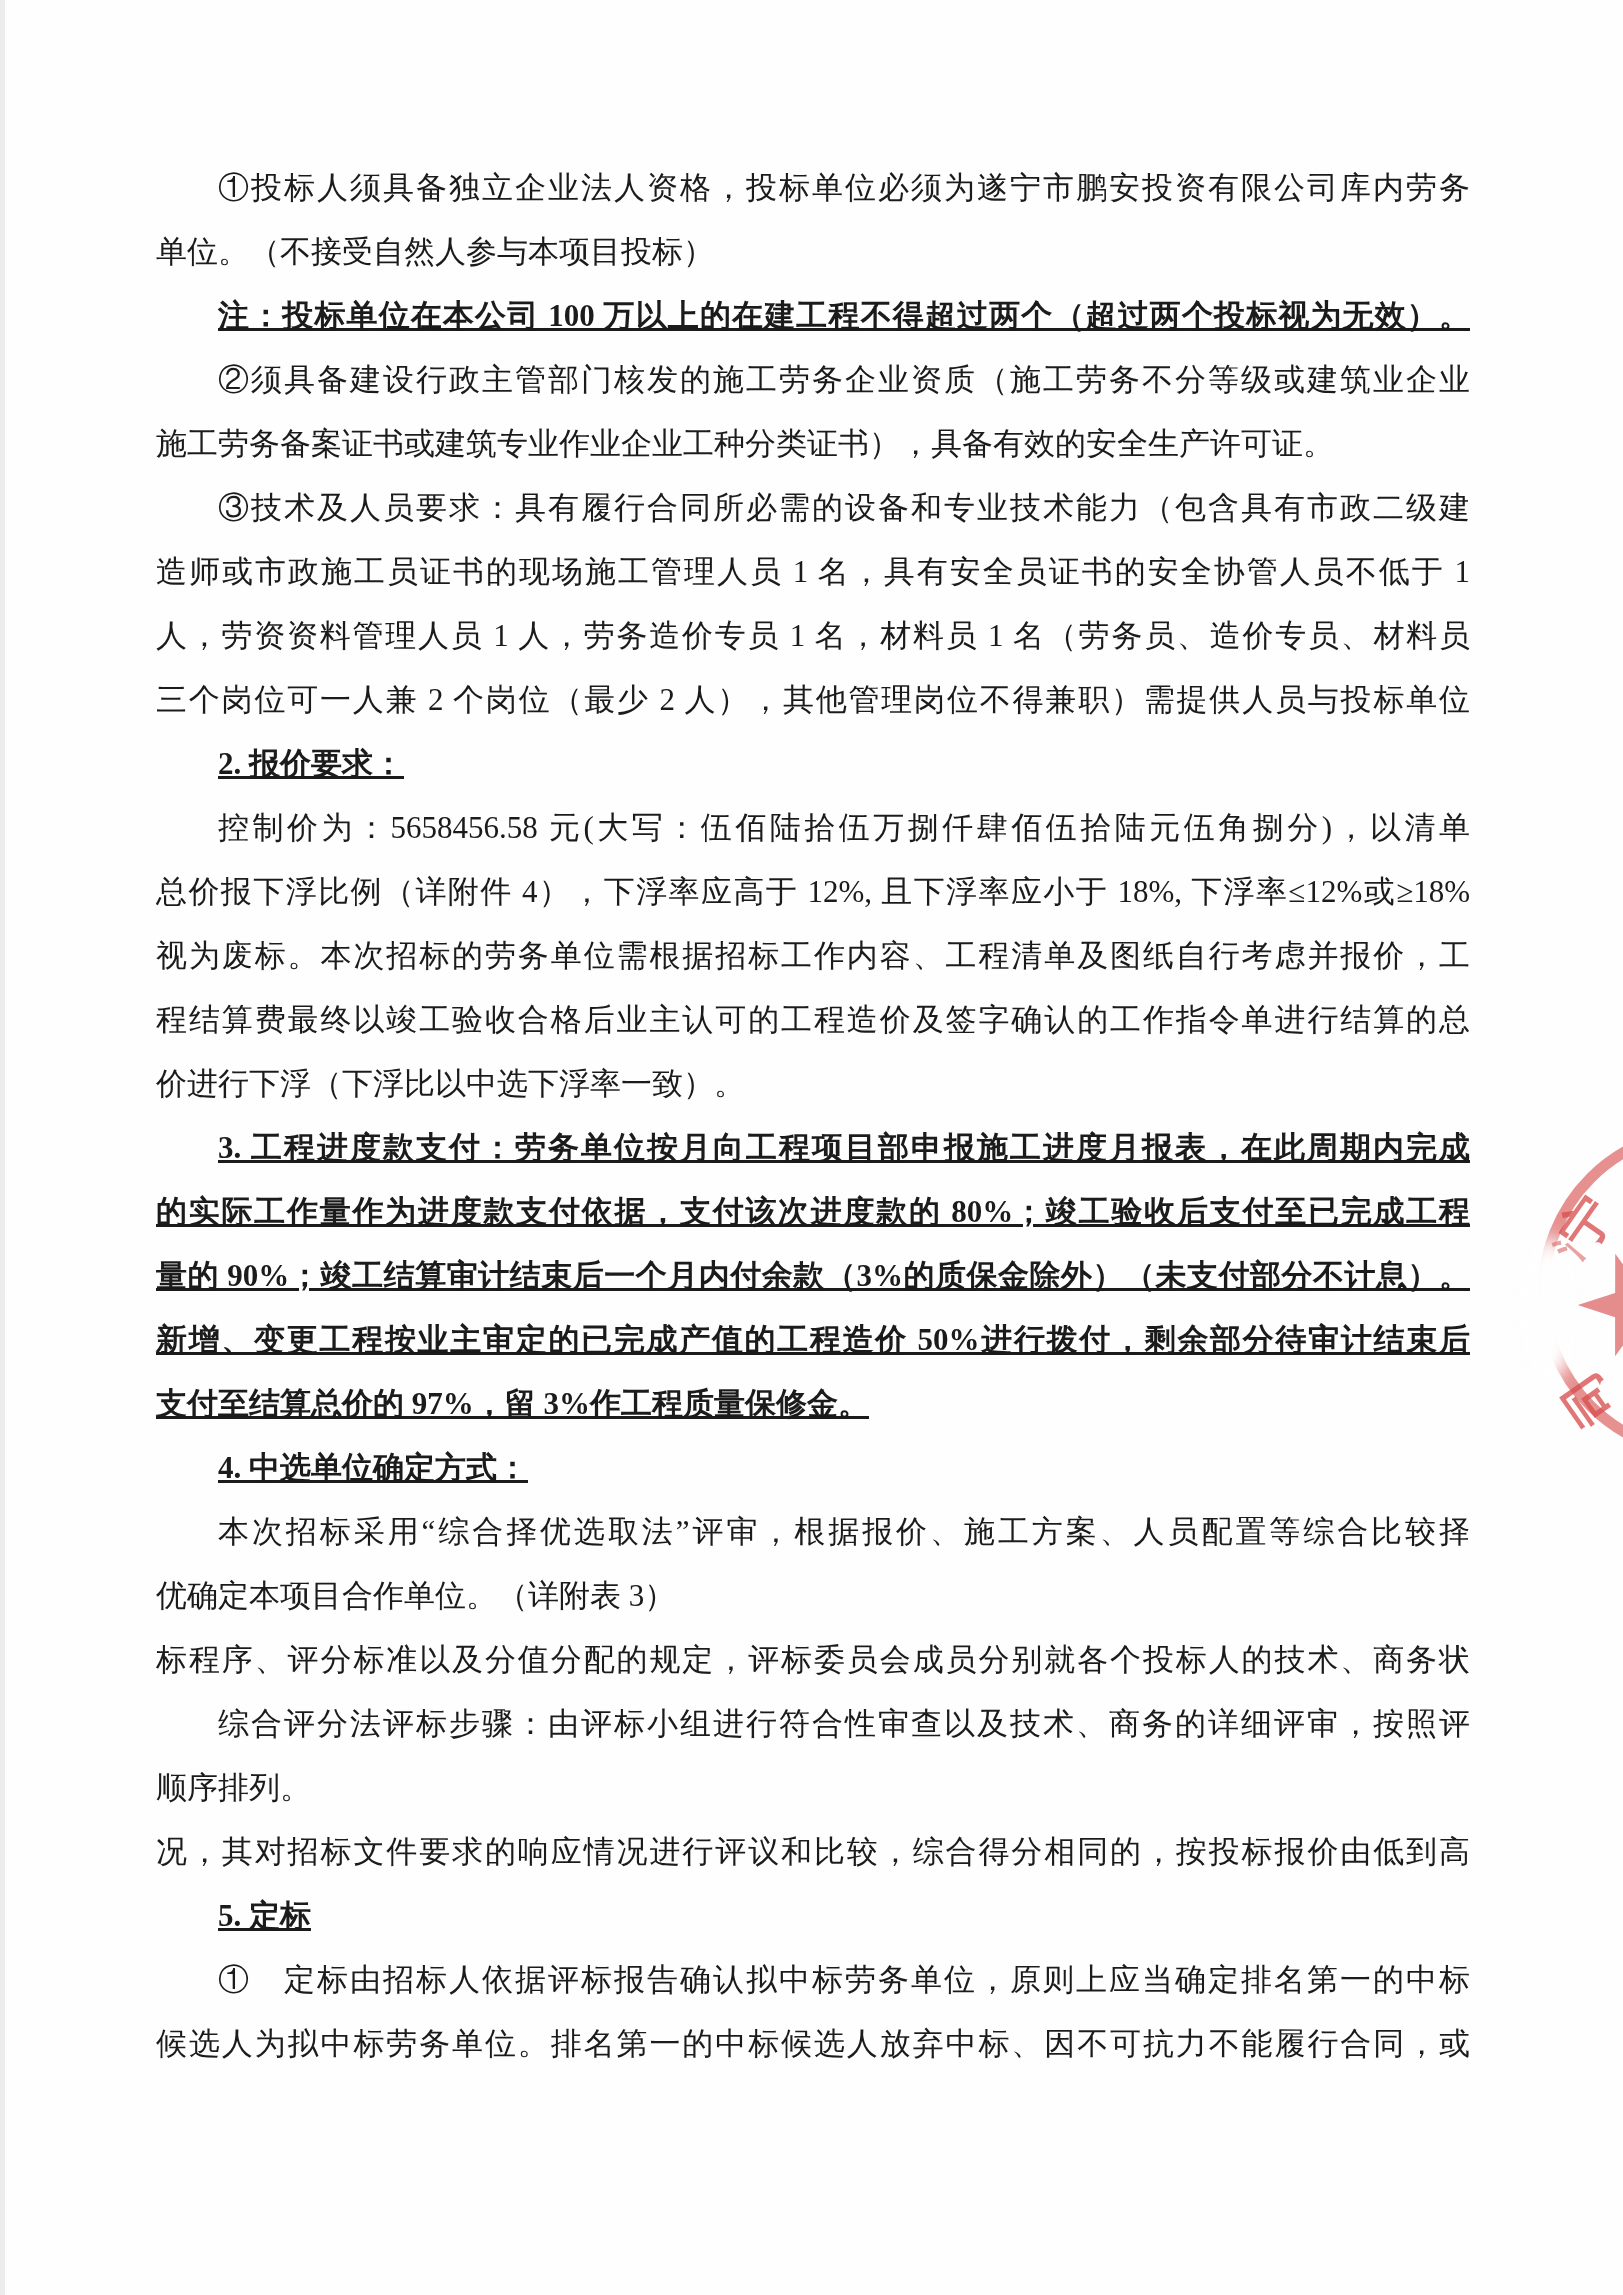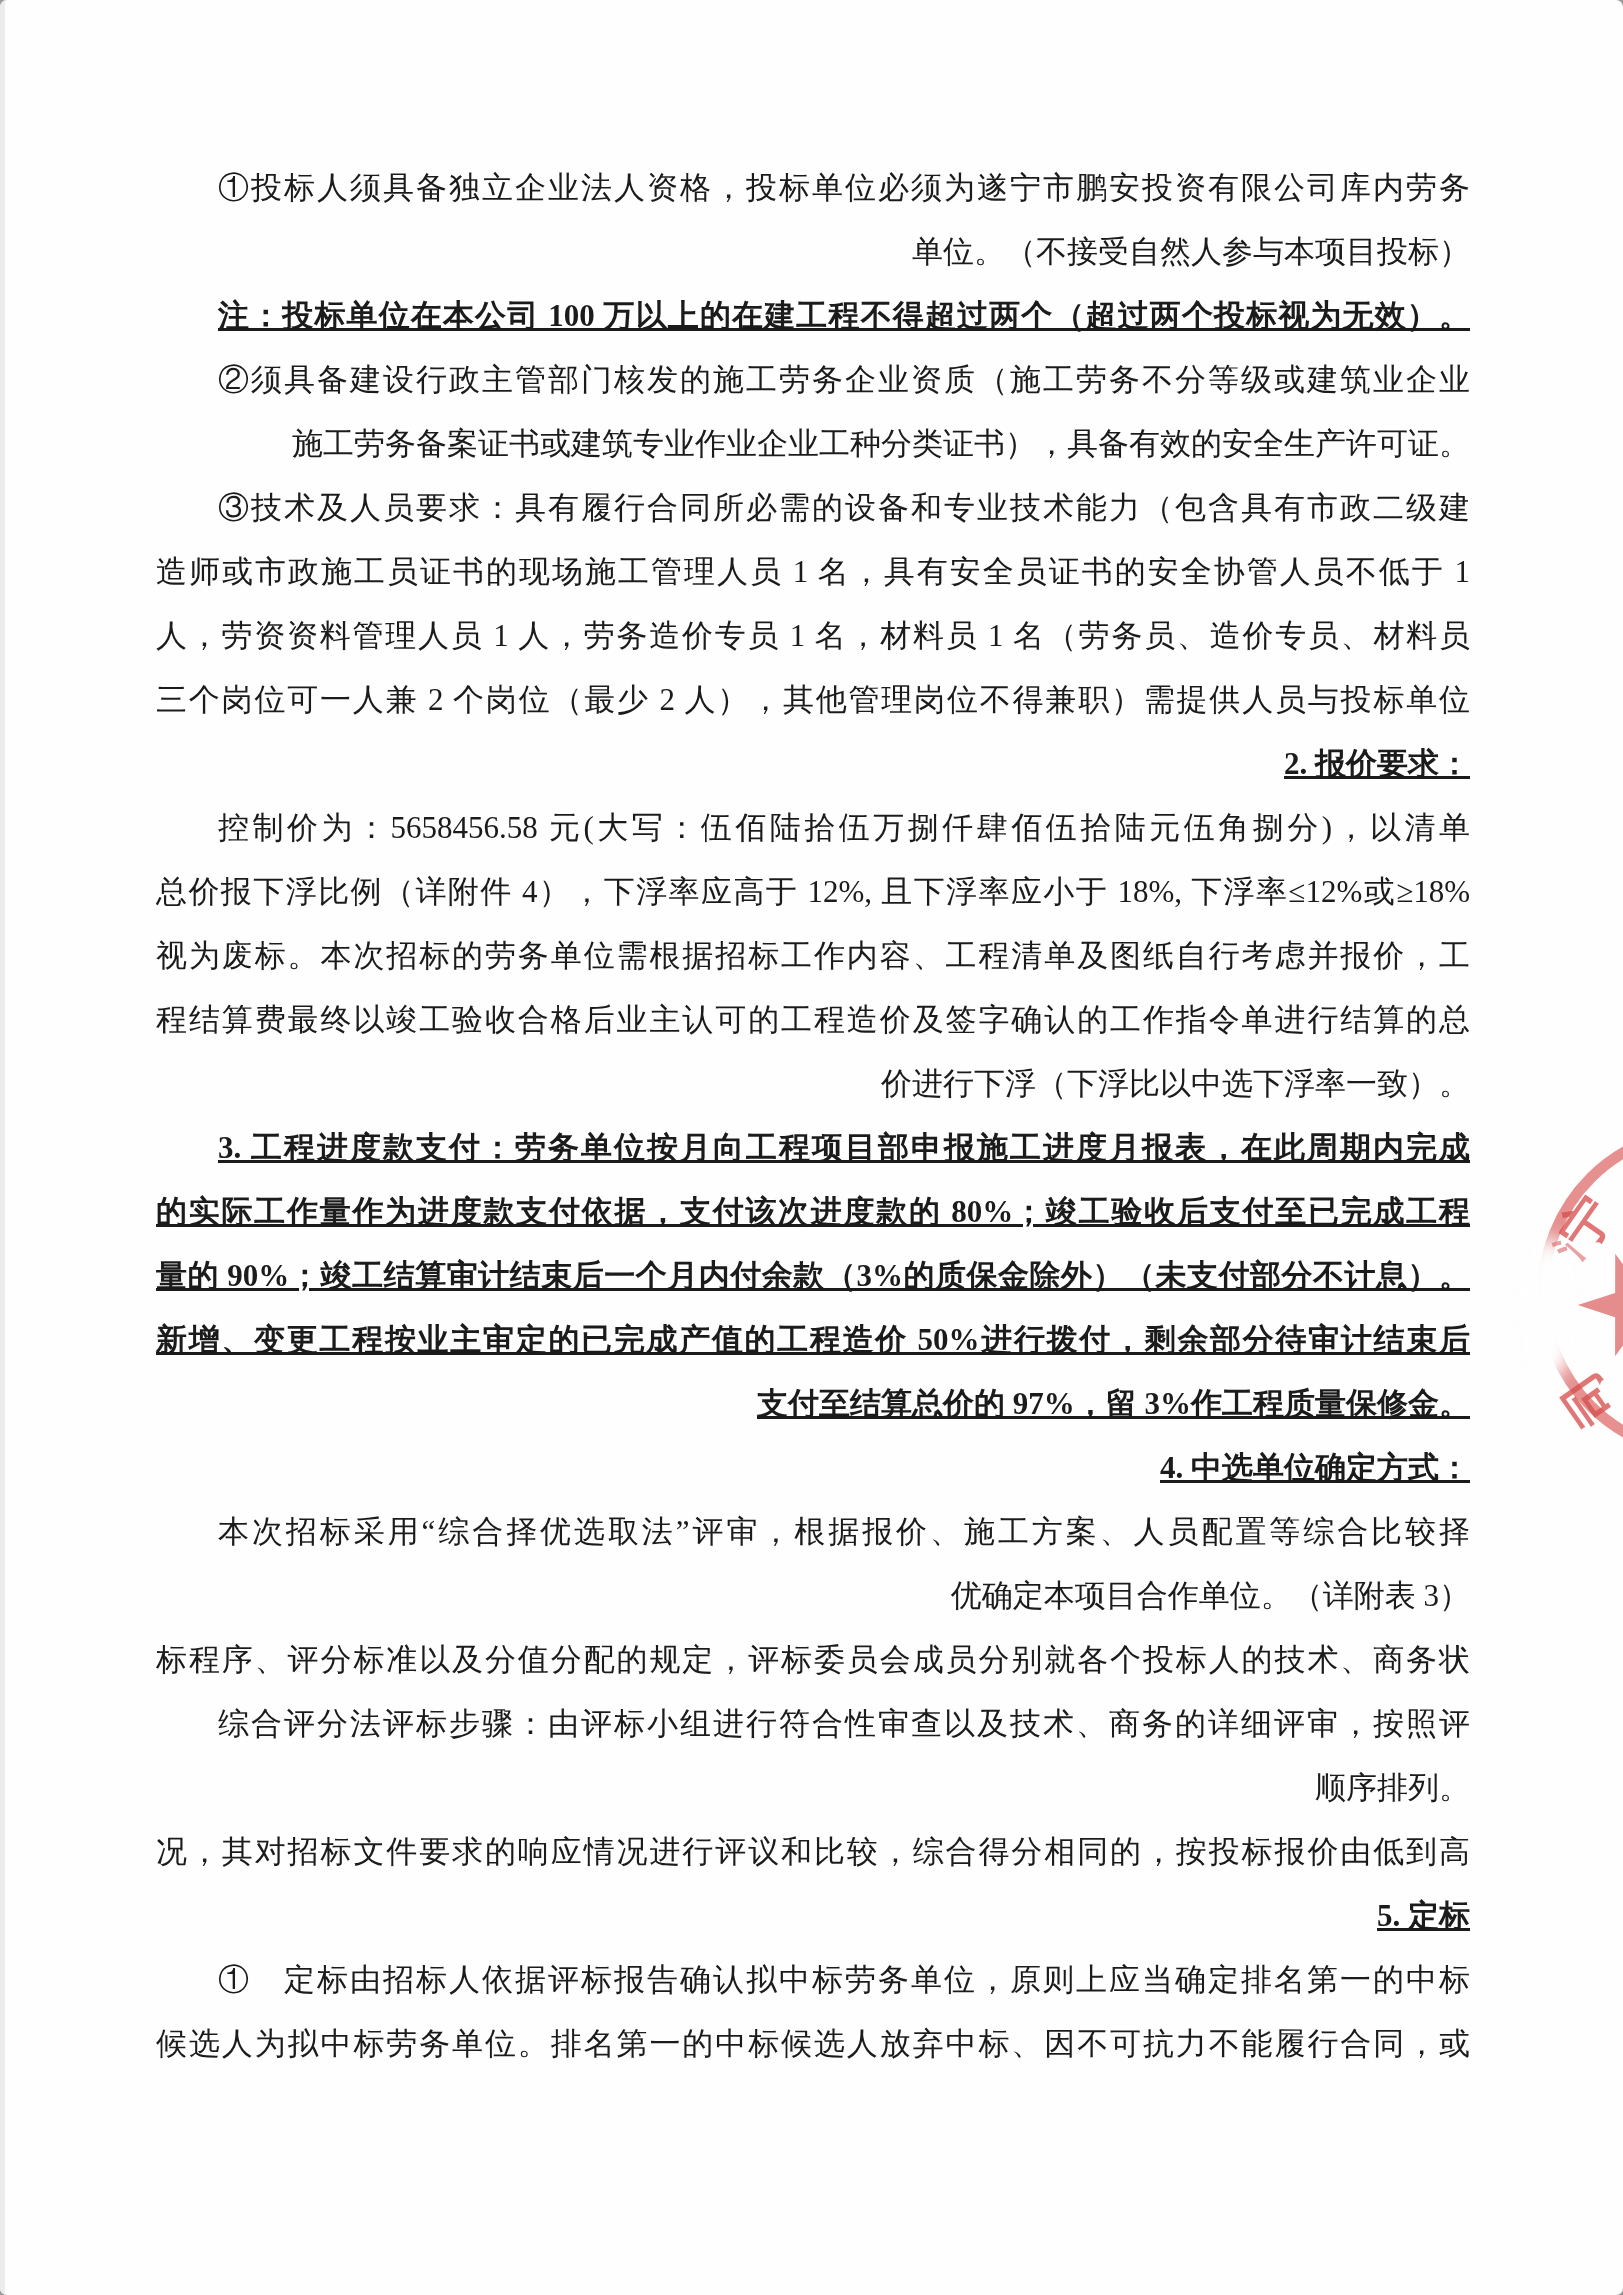--- a/index.html
+++ b/index.html
@@ -4,39 +4,38 @@
 <style>
   html,body { margin:0; padding:0; background:#9a9a9a; }
   .page {
     position: relative;
     width: 1623px;
     height: 2295px;
     background: #fefefe;
     overflow: hidden;
     font-family: "Liberation Serif", "DejaVu Serif", serif;
     color: #1b1b1b;
-    border-radius: 7px;
   }
   .scan-edge {
     position: absolute;
     left: 0; top: 0;
     width: 4.6px; height: 100%;
     background: #ececec;
   }
   .content {
     position: absolute;
     left: 156px;
     top: 156px;
     width: 1314px;
   }
   .line {
     font-size: 31px;
     height: 64px;
     line-height: 64px;
-    text-align: right;
+    text-align: left;
     white-space: normal;
     overflow: visible;
   }
   .line.full {
     text-align: justify;
     text-align-last: justify;
   }
   .line.indent { text-indent: 62px; }
   .line.bold { font-weight: bold; text-decoration: underline; }
 

